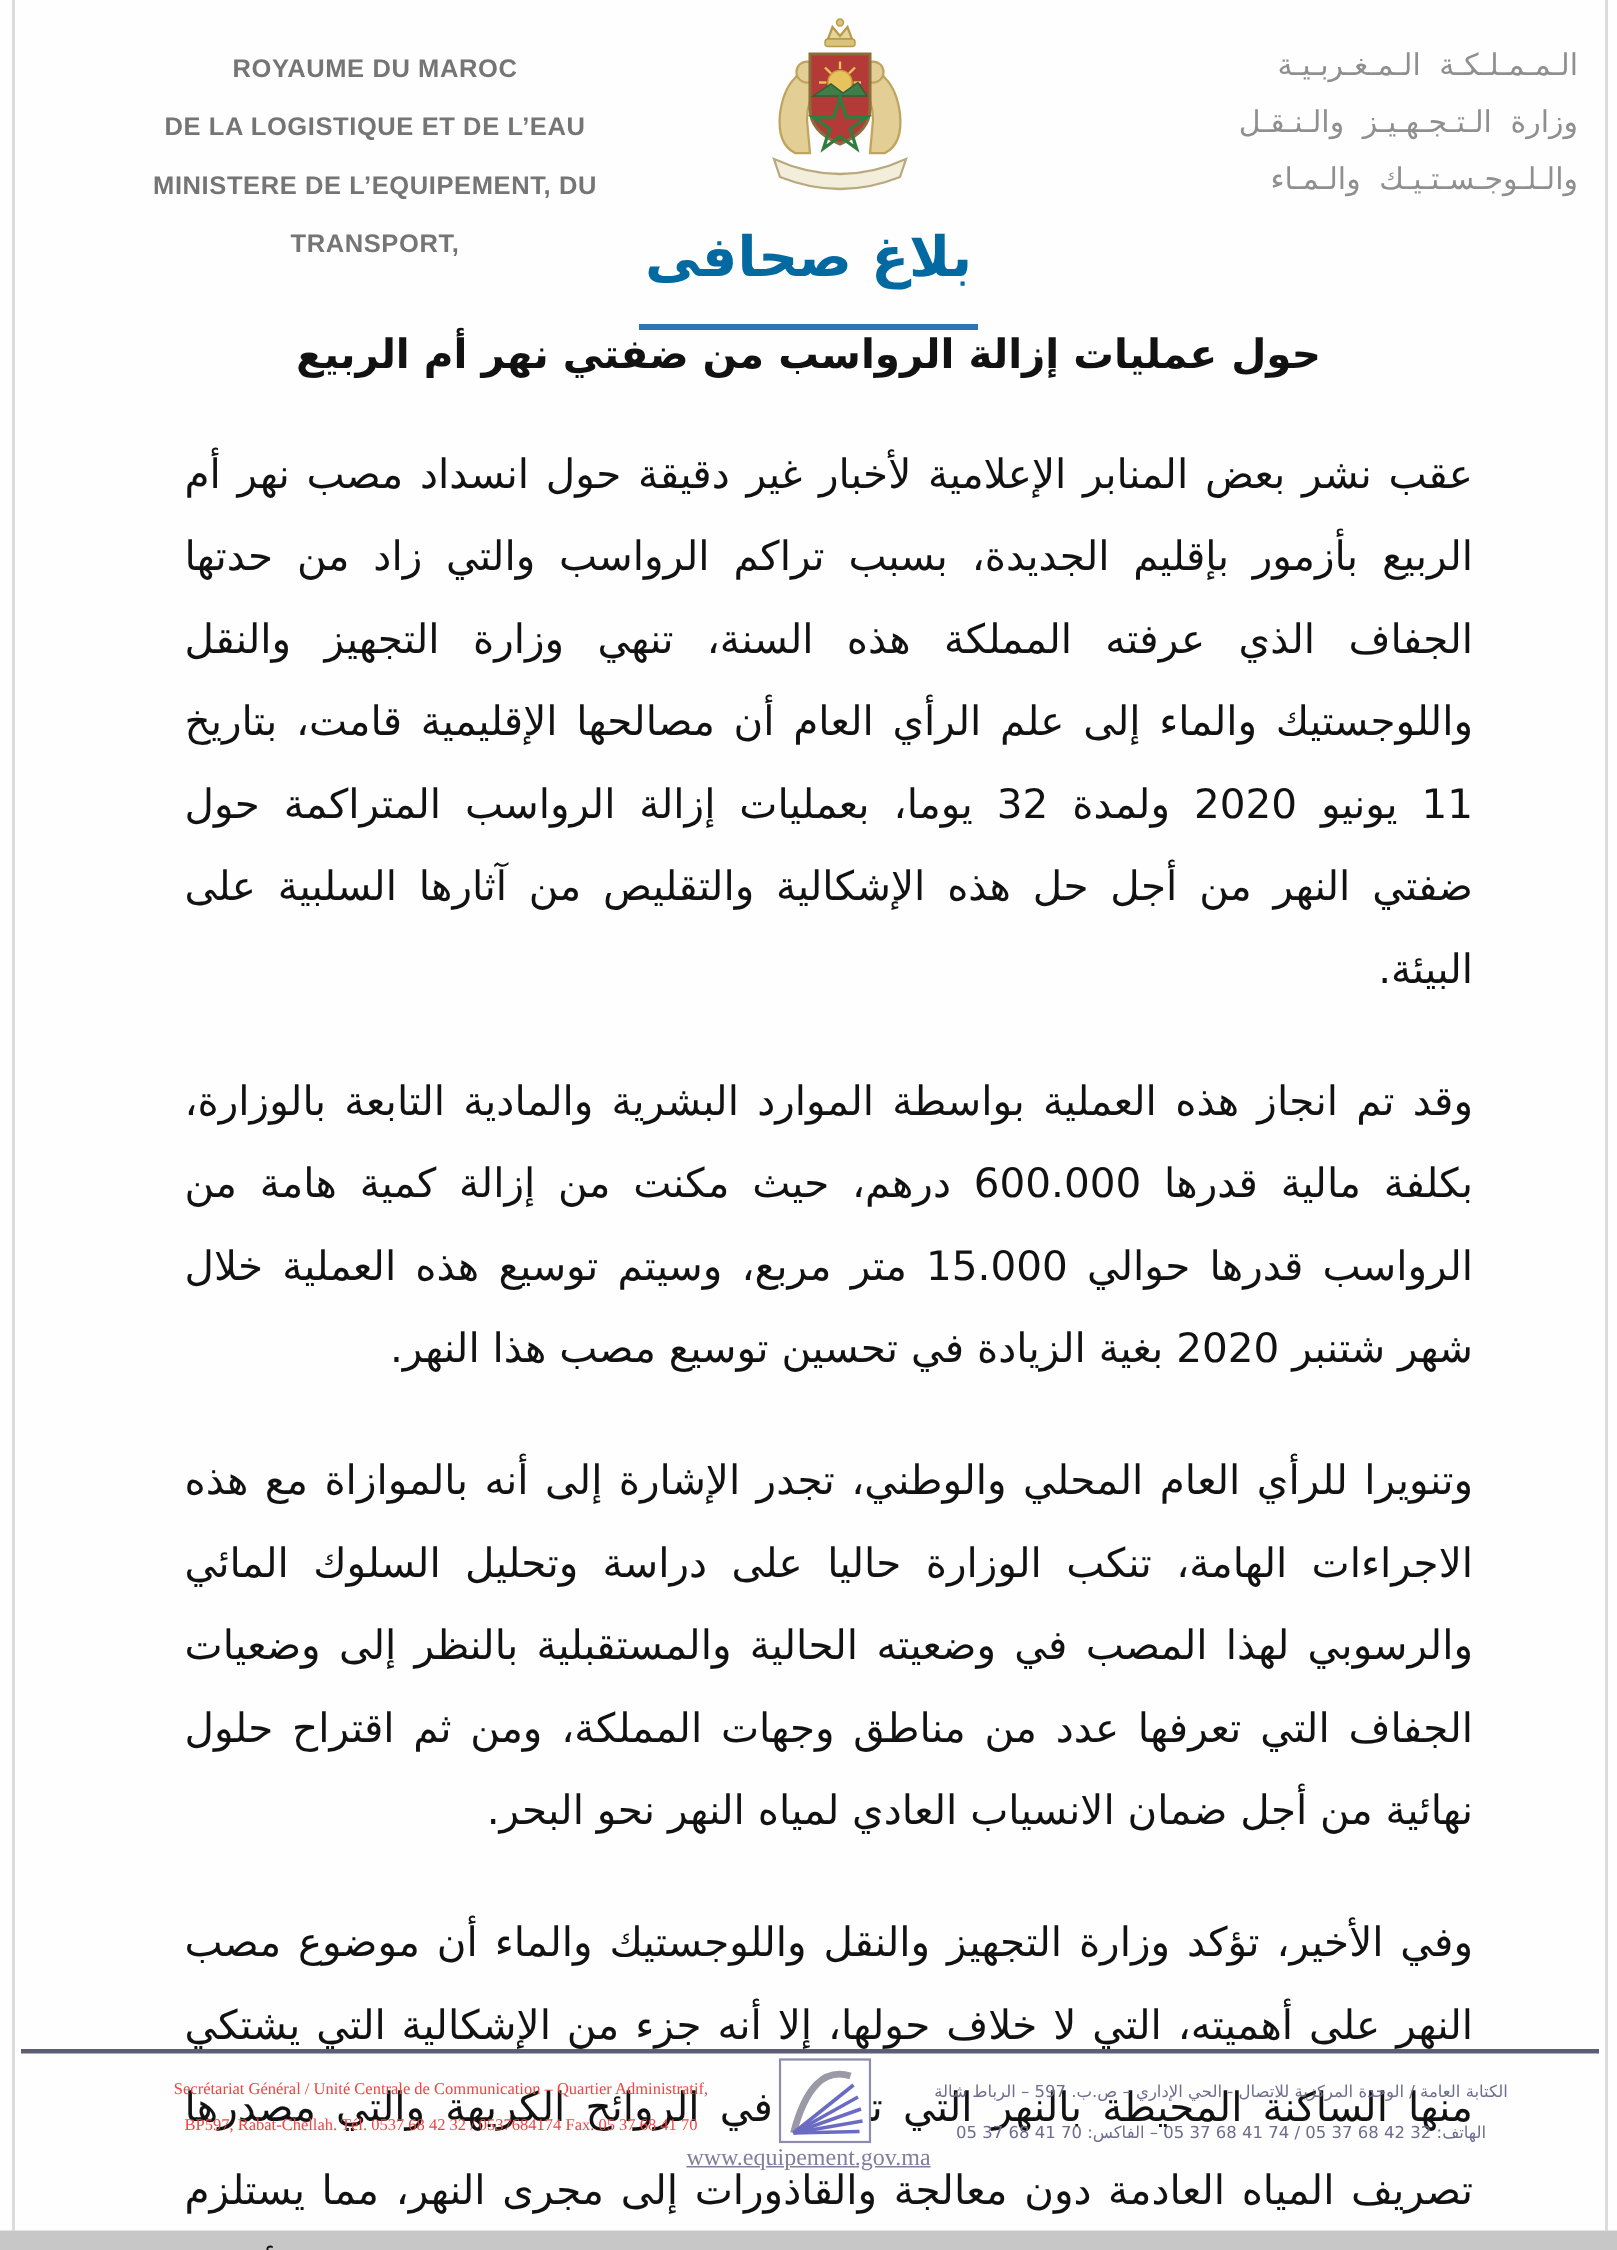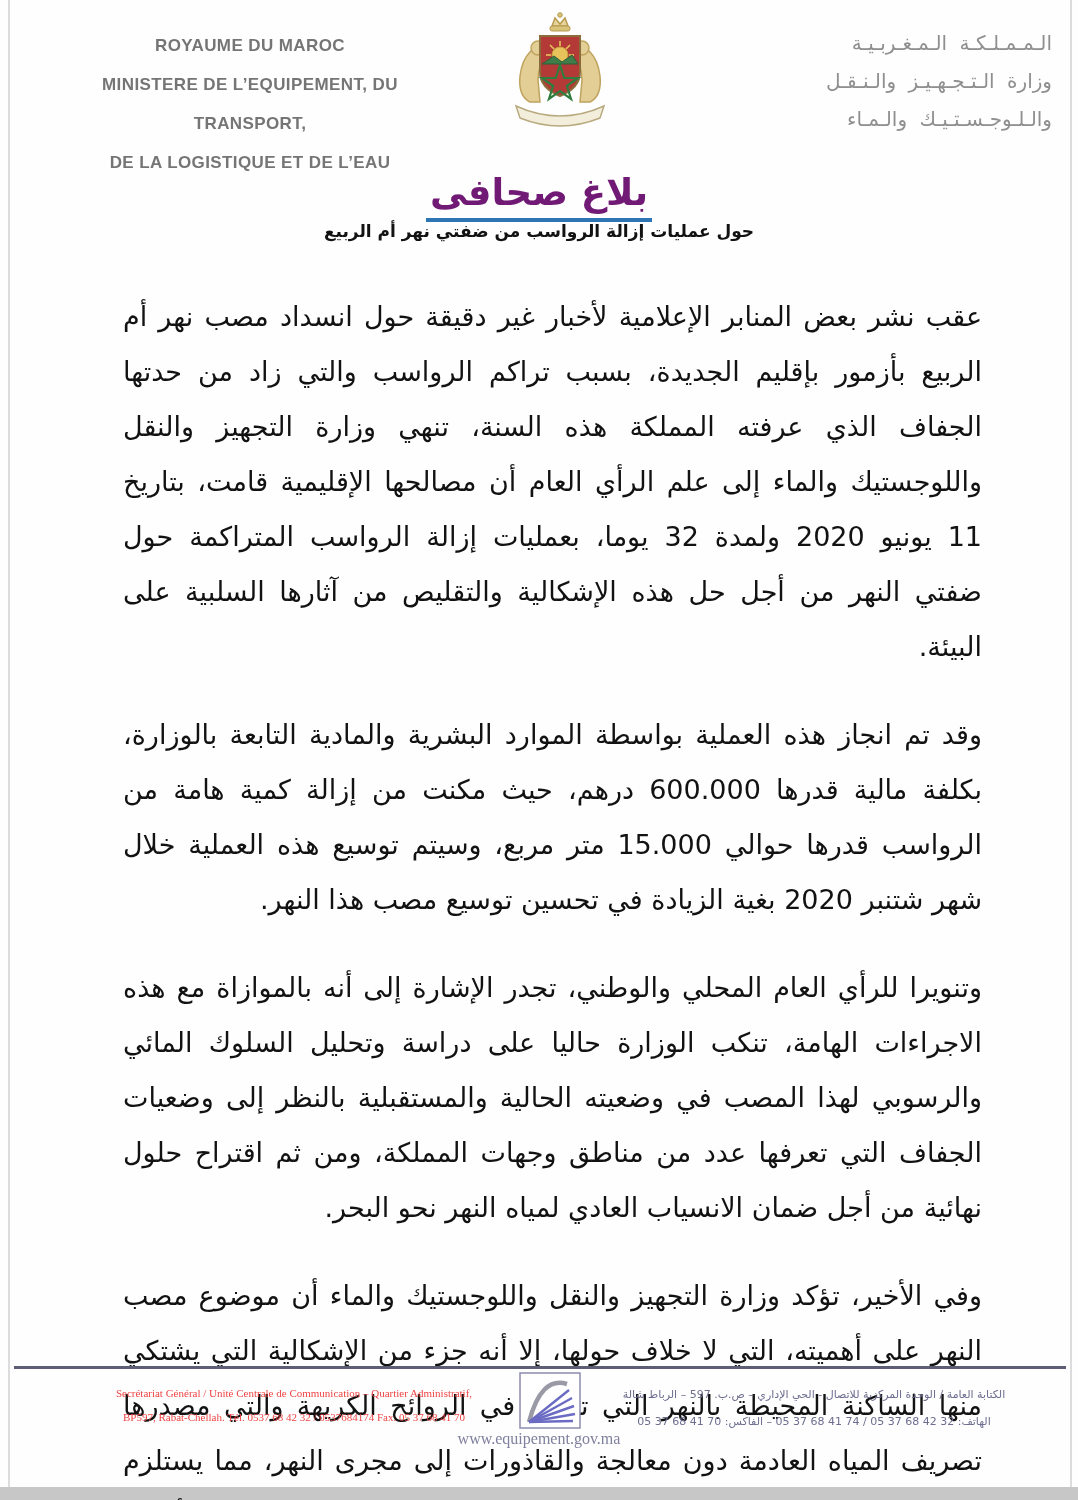--- a/index.html
+++ b/index.html
@@ -25,66 +25,66 @@
   .emblem{position:absolute;left:500px;top:10px;width:120px;height:126px;}
   .header-ar{
     position:absolute;right:26px;top:24px;width:356px;
     direction:rtl;text-align:right;color:#8f8f8f;
     font-size:20px;line-height:38px;word-spacing:6px;
   }
 
   
   .title-wrap{position:absolute;left:0;top:150px;width:100%;text-align:center;}
   .title{
-    display:inline-block;color:#701a75;font-weight:bold;font-size:37px;
-    border-bottom:4px solid #2e75b6;padding:0 4px 4px 4px;direction:rtl;margin-top:21px;
+    display:inline-block;color:#0369a1;font-weight:bold;font-size:37px;
+    border-bottom:4px solid #2e75b6;padding:0 4px 23px 4px;direction:rtl;
   }
   .subtitle-wrap{position:absolute;left:0;top:221px;width:100%;text-align:center;}
-  .subtitle{display:inline-block;color:#121212;font-weight:bold;font-size:17px;direction:rtl;}
+  .subtitle{display:inline-block;color:#121212;font-weight:bold;font-size:27px;direction:rtl;}
 
   
   .body-text{
     position:absolute;top:289px;left:110px;right:96px;
     direction:rtl;text-align:justify;color:#121212;
     font-size:27px;line-height:55px;
   }
   .body-text p{margin:0 0 33px 13px;}
 
   
   .footer-divider{position:absolute;left:14px;right:12px;top:1366px;height:3px;background:#5d5d75;}
   .footer-fr{
     position:absolute;left:78px;top:1381px;width:432px;
     text-align:center;color:#ef4444;
     font-family:"Liberation Serif",serif;
     font-size:11px;line-height:24px;
   }
   .footer-logo{position:absolute;left:519px;top:1372px;width:62px;height:57px;}
   .footer-site{
     position:absolute;left:0;top:1430px;width:100%;text-align:center;
-    color:#7f7f9e;font-family:"Liberation Serif",serif;font-size:16px;
+    color:#7f7f9e;font-family:"Liberation Serif",serif;font-size:16px;text-decoration:underline;
   }
   .footer-ar{
     position:absolute;right:64px;top:1381px;width:400px;
     direction:rtl;text-align:center;color:#6d6d90;
     font-size:11px;line-height:27px;
   }
 </style>
 </head>
 <body>
 
 <div class="page">
 
   <div class="edge-left"></div>
   <div class="edge-right"></div>
   <div class="bottom-strip"></div>
 
   <div class="header-fr">
     <div>ROYAUME DU MAROC</div>
+    <div>DE LA LOGISTIQUE ET DE L’EAU</div>
     <div>MINISTERE DE L’EQUIPEMENT, DU TRANSPORT,</div>
-    <div>DE LA LOGISTIQUE ET DE L’EAU</div>
   </div>
 
   <div class="emblem">
     <svg viewBox="0 0 120 126" width="120" height="126" aria-hidden="true">
 
       <path d="M52 16 l3 -8 5 6 5 -6 3 8 z" fill="#e7d49a" stroke="#b79b4e" stroke-width="1.5"></path>
       <circle cx="60" cy="5" r="2.3" fill="#d9c27a" stroke="#b79b4e" stroke-width="1"></circle>
       <rect x="50" y="16" width="20" height="5" rx="2" fill="#d9c27a" stroke="#b79b4e" stroke-width="1"></rect>
 
       <path d="M30 92 Q18 86 20 66 Q22 50 30 42 Q36 34 44 38 L46 46 Q38 56 38 70 L40 92 Z" fill="#e3cf96" stroke="#bfa35f" stroke-width="1.5"></path>

